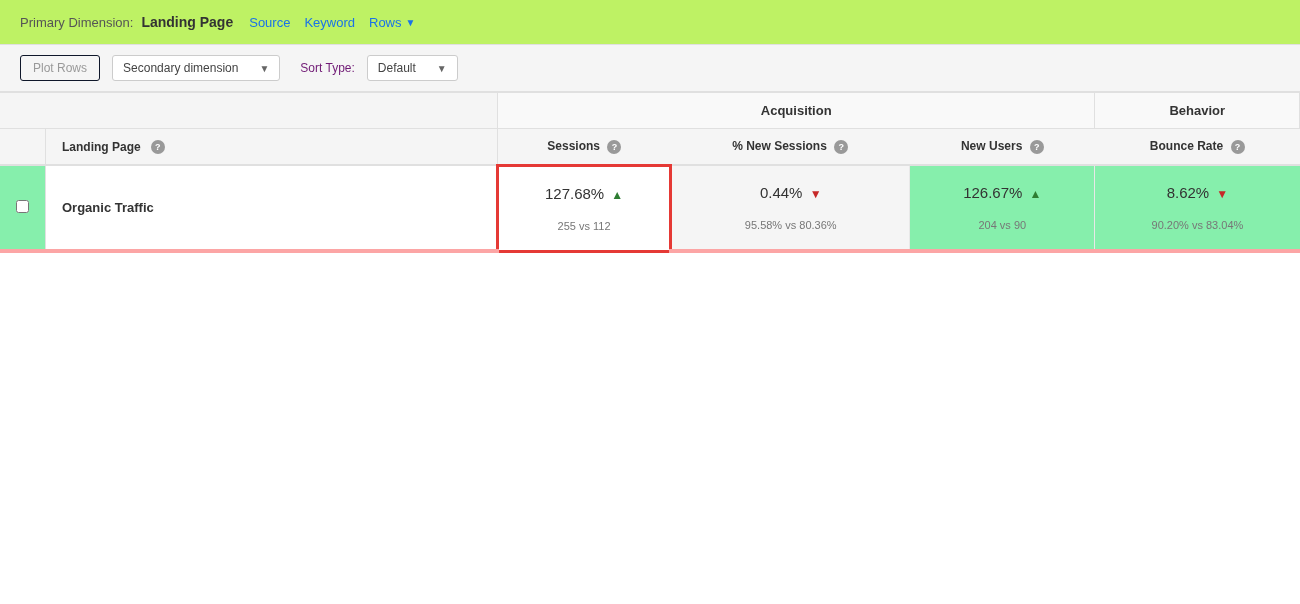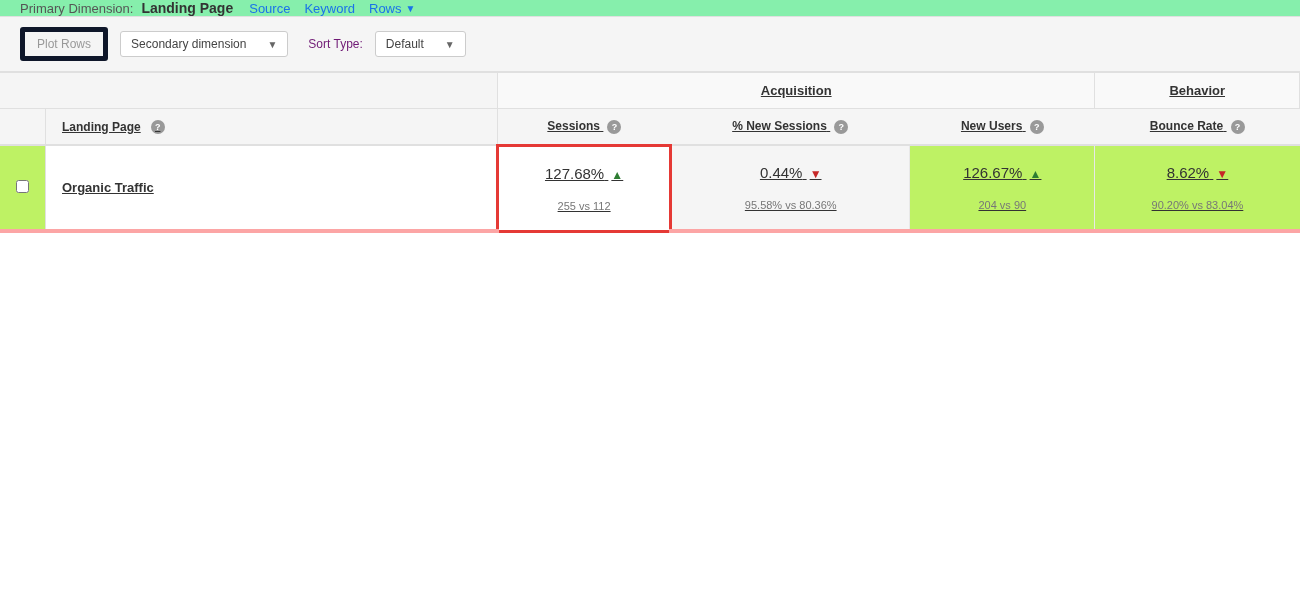--- a/index.html
+++ b/index.html
@@ -7,23 +7,23 @@
       font-family: Arial, sans-serif;
       font-size: 13px;
       background: #fff;
       color: #333;
     }
 
     
     .primary-dimension-bar {
       display: flex;
       align-items: center;
-      padding: 0 20px;
+      padding: 14px 20px;
       border-bottom: 1px solid #e0e0e0;
-      background: #86efac;
+      background: #bef264;
     }
     .primary-dimension-bar .label {
       color: #555;
       margin-right: 8px;
       font-size: 13px;
     }
     .primary-dimension-bar .active-dim {
       font-weight: bold;
       color: #333;
       margin-right: 16px;
@@ -52,21 +52,21 @@
     .toolbar-row {
       display: flex;
       align-items: center;
       padding: 10px 20px;
       background: #f5f5f5;
       border-bottom: 1px solid #e0e0e0;
       gap: 12px;
     }
     .btn-plot-rows {
       background: #f5f5f5;
-      border: 5px solid #0f172a;
+      border: 1px solid #0f172a;
       color: #999;
       padding: 5px 12px;
       border-radius: 3px;
       font-size: 12px;
       cursor: not-allowed;
     }
     .dropdown-btn {
       display: flex;
       align-items: center;
       background: #fff;
@@ -84,23 +84,22 @@
       color: #666;
     }
     .sort-label {
       color: #701a75;
       font-size: 12px;
       margin-left: 8px;
     }
 
     
     .table-container {
-      background: #bef264;
+      background: #86efac;
       overflow-x: auto;
-      text-decoration: underline;
     }
     table {
       width: 100%;
       border-collapse: collapse;
     }
 
     
     .section-header-row td, .section-header-row th {
       background: #f9f9f9;
       border-bottom: 1px solid #e0e0e0;

